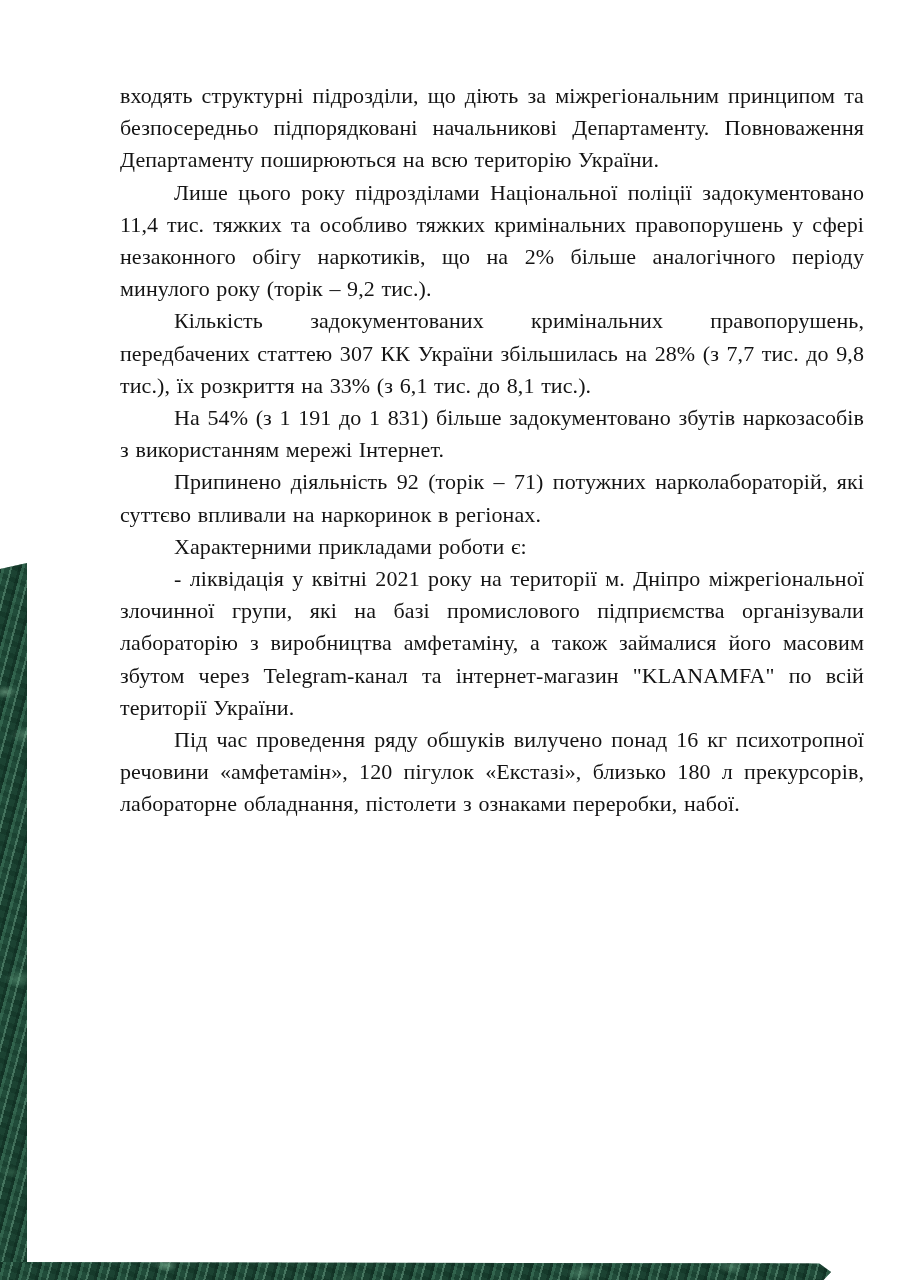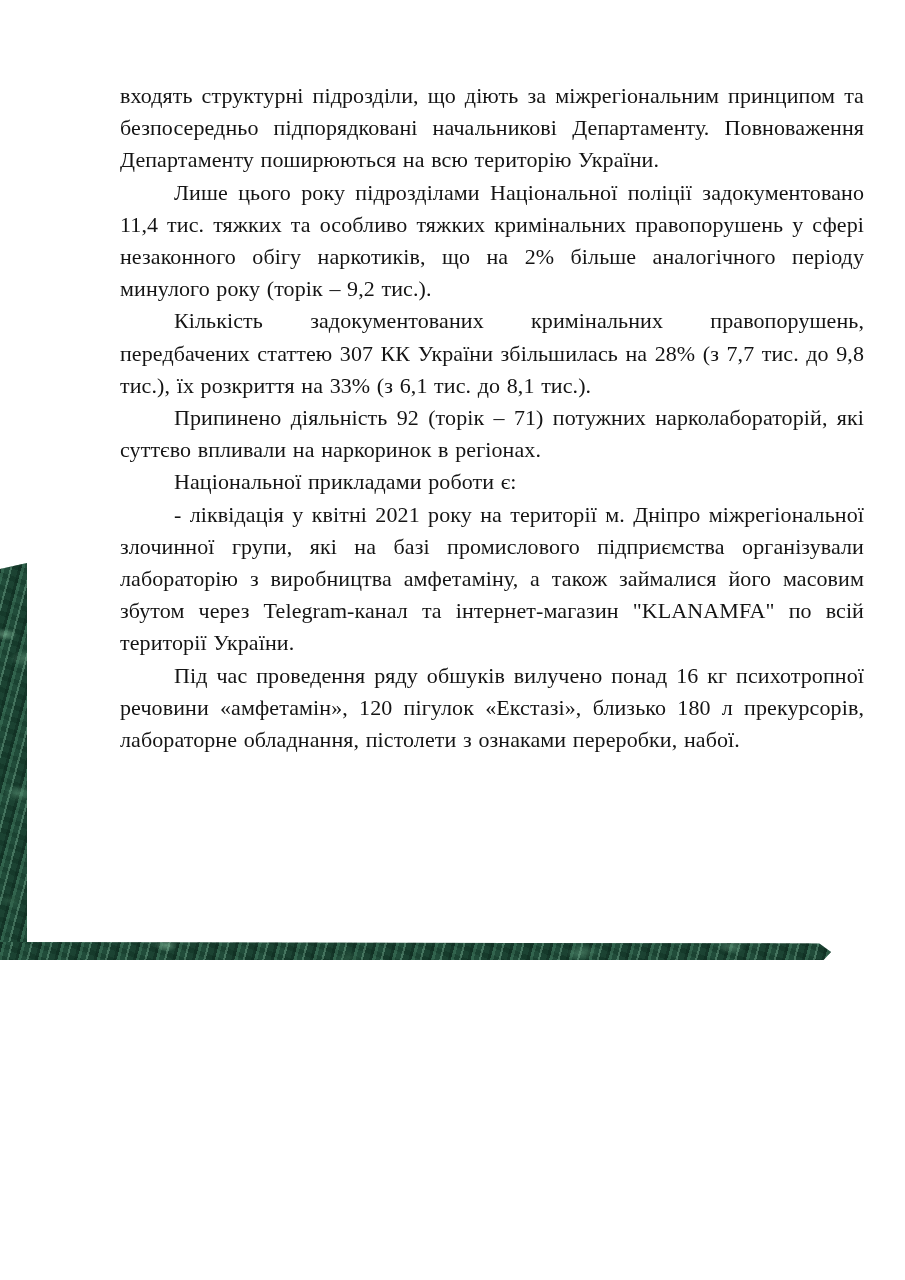--- a/index.html
+++ b/index.html
@@ -1,18 +1,18 @@
 <!DOCTYPE html>
 <html lang="uk"><head>
 <meta charset="utf-8">
 <style>
   html,body{margin:0;padding:0;background:#ffffff;}
   .page{
     position:relative;
-    width:905px;height:960px;
+    width:905px;height:1280px;
     background:#ffffff;
     overflow:hidden;
     font-family:"Liberation Serif","DejaVu Serif",serif;
   }
   .text-block{
     position:absolute;
     left:120px;top:80px;width:744px;
     font-size:22px;
     line-height:32.2px;
     color:#141414;
@@ -57,19 +57,20 @@
 
 <div class="page">
 
   <div class="border-left greentex"></div>
   <div class="border-bottom greentex"></div>
 
   <main class="text-block">
     <p class="continuation">входять структурні підрозділи, що діють за міжрегіональним принципом та безпосередньо підпорядковані начальникові Департаменту. Повноваження Департаменту поширюються на всю територію України.</p>
     <p>Лише цього року підрозділами Національної поліції задокументовано 11,4 тис. тяжких та особливо тяжких кримінальних правопорушень у сфері незаконного обігу наркотиків, що на 2% більше аналогічного періоду минулого року (торік – 9,2 тис.).</p>
     <p>Кількість задокументованих кримінальних правопорушень, передбачених статтею 307 КК України збільшилась на 28% (з 7,7 тис. до 9,8 тис.), їх розкриття на 33% (з 6,1 тис. до 8,1 тис.).</p>
+    <p>На 54% (з 1 191 до 1 831) більше задокументовано збутів наркозасобів з використанням мережі Інтернет.</p>
     <p>Припинено діяльність 92 (торік – 71) потужних нарколабораторій, які суттєво впливали на наркоринок в регіонах.</p>
-    <p>Національної прикладами роботи є:</p>
+    <p>Характерними прикладами роботи є:</p>
     <p>- ліквідація у квітні 2021 року на території м. Дніпро міжрегіональної злочинної групи, які на базі промислового підприємства організували лабораторію з виробництва амфетаміну, а також займалися його масовим збутом через Telegram-канал та інтернет-магазин "KLANAMFA" по всій території України.</p>
     <p>Під час проведення ряду обшуків вилучено понад 16 кг психотропної речовини «амфетамін», 120 пігулок «Екстазі», близько 180 л прекурсорів, лабораторне обладнання, пістолети з ознаками переробки, набої.</p>
   </main>
 
 </div>
 
 </body></html>

